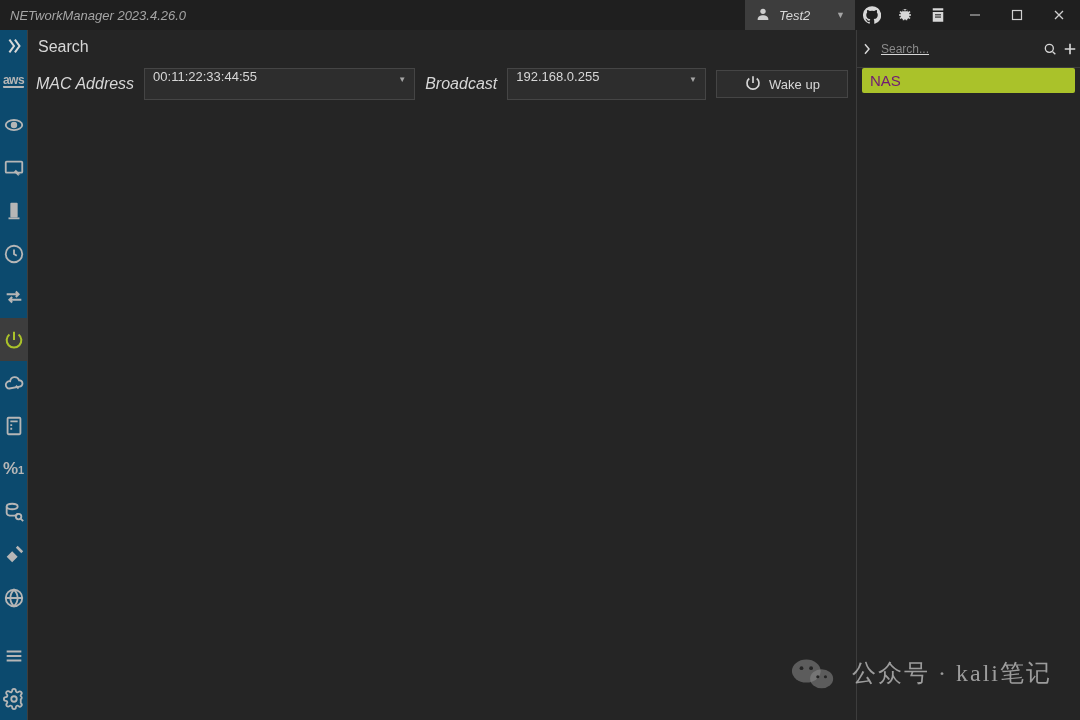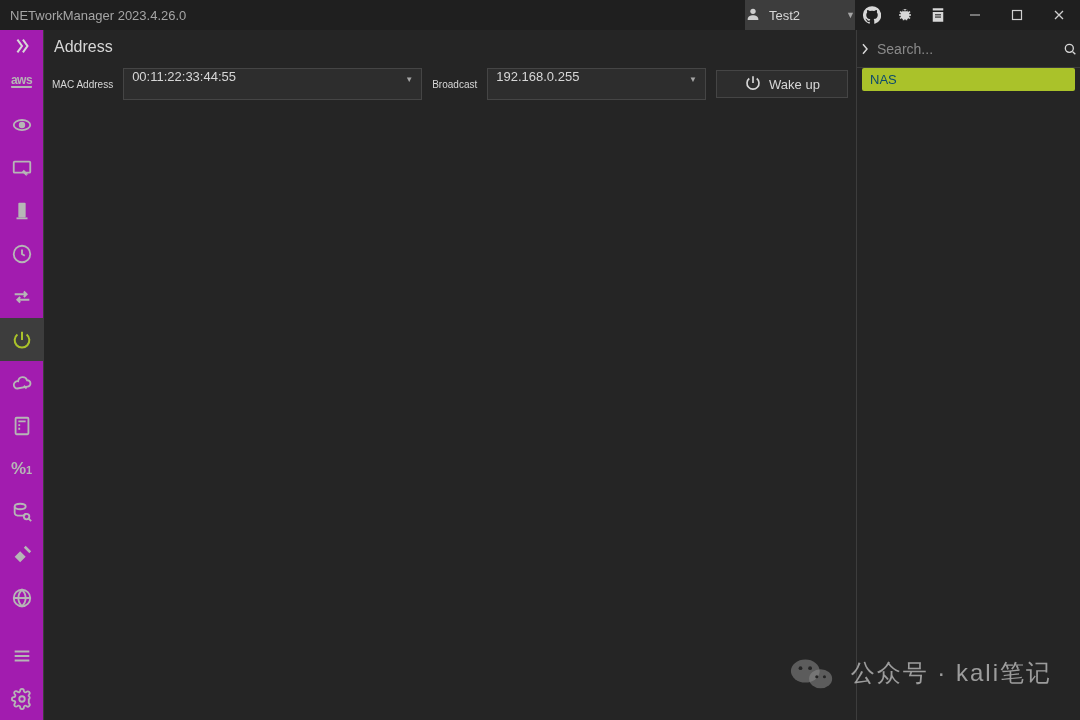--- a/index.html
+++ b/index.html
@@ -27,32 +27,33 @@
     position: relative;
   }
 
   
   .titlebar {
     height: 30px;
     display: flex;
     align-items: center;
     background: var(--bg-darker);
     color: var(--text-mid);
+    font-style: italic;
   }
   .titlebar .title {
     padding-left: 10px;
     flex: 1;
     font-size: 13px;
   }
   .profile-selector {
     display: flex;
     align-items: center;
     background: #3d3d3d;
     height: 30px;
-    padding: 0 0;
+    padding: 0 10px;
     gap: 8px;
     min-width: 110px;
     color: var(--text-light);
   }
   .profile-selector .caret {
     margin-left: auto;
     font-size: 9px;
     color: var(--text-mid);
   }
   .titlebar .tb-icons {
@@ -73,22 +74,22 @@
   .titlebar .tb-icon svg { width: 18px; height: 18px; }
 
   
   .body-row {
     display: flex;
     height: calc(100% - 30px);
   }
 
   
   .nav {
-    width: 44px;
-    background: #a21caf;
+    width: 28px;
+    background: #0c4a6e;
     border-right: 1px solid var(--border);
     display: flex;
     flex-direction: column;
     align-items: center;
     padding-top: 2px;
   }
   .nav .expand {
     width: 44px;
     height: 28px;
     display:flex;
@@ -134,22 +135,23 @@
     padding: 8px 14px 12px 10px;
   }
   .form-row {
     display: flex;
     align-items: center;
     gap: 10px;
     padding: 0 8px;
   }
   .form-label {
     color: var(--text-light);
-    font-size: 10px;
+    font-size: 16px;
     white-space: nowrap;
+    font-style: italic;
   }
   .dropdown {
     background: var(--bg-input);
     border: 1px solid #454545;
     height: 28px;
     display: flex;
     align-items: flex-end;
     padding: 15px 8px;
     flex: 1;
     color: var(--text-light);
@@ -197,22 +199,23 @@
     justify-content:center;
     color: var(--text-light);
     cursor:pointer;
   }
   .search-row .search-input {
     flex: 1;
     background: transparent;
     border: none;
     outline: none;
     color: var(--text-light);
-    font-size: 14px;
+    font-size: 12px;
     padding: 0 4px;
+    text-decoration: underline;
   }
   .search-row .search-input::placeholder { color: #8a8a8a; }
   .search-row .icon {
     width: 26px;
     display:flex;
     align-items:center;
     justify-content:center;
     color: var(--text-light);
     cursor:pointer;
   }
@@ -220,44 +223,44 @@
     display: flex;
     align-items: center;
     gap: 8px;
     padding: 6px 8px;
     color: var(--text-mid);
     cursor: pointer;
   }
   .group-header svg { width: 14px; height: 14px; }
   .profile-item {
     background: var(--accent);
-    color: #0c4a6e;
+    color: #701a75;
     font-weight: 500;
     padding: 4px 8px;
     margin: 0 5px;
     border-radius: 2px;
-    font-size: 13px;
+    font-size: 15px;
     cursor: pointer;
   }
 
   
   .watermark {
     position: absolute;
     right: 28px;
     bottom: 24px;
     display: flex;
     align-items: center;
     gap: 16px;
     color: rgba(220,220,220,0.65);
     font-size: 24px;
     letter-spacing: 2px;
     pointer-events: none;
   }
   .watermark svg { width: 46px; height: 46px; opacity: 0.55;}
-  .watermark .wm-text { font-family: Liberation Sans, sans-serif; }
+  .watermark .wm-text { font-family: Liberation Serif, serif; }
 
 </style>
 </head>
 <body>
 
 <div class="titlebar">
   <div class="title">NETworkManager 2023.4.26.0</div>
 
   <div class="profile-selector">
     <span>
@@ -395,21 +398,21 @@
     </div>
     <div class="nav-item">
       <svg viewBox="0 0 24 24" fill="none" stroke="currentColor" stroke-width="2">
           <circle cx="12" cy="12" r="3"></circle>
           <path d="M19.4 15a1.7 1.7 0 0 0 .34 1.87l.06.06a2 2 0 1 1-2.83 2.83l-.06-.06a1.7 1.7 0 0 0-1.87-.34 1.7 1.7 0 0 0-1 1.56V21a2 2 0 0 1-4 0v-.09a1.7 1.7 0 0 0-1.11-1.56 1.7 1.7 0 0 0-1.87.34l-.06.06a2 2 0 1 1-2.83-2.83l.06-.06a1.7 1.7 0 0 0 .34-1.87 1.7 1.7 0 0 0-1.56-1H3a2 2 0 0 1 0-4h.09a1.7 1.7 0 0 0 1.56-1.11 1.7 1.7 0 0 0-.34-1.87l-.06-.06A2 2 0 1 1 7.08 4.2l.6.06a1.7 1.7 0 0 0 1.87.34H9a1.7 1.7 0 0 0 1-1.56V3a2 2 0 0 1 4 0v.09a1.7 1.7 0 0 0 1 1.56 1.7 1.7 0 0 0 1.87-.34l.06-.06a2 2 0 1 1 2.83 2.83l-.06.06a1.7 1.7 0 0 0-.34 1.87V9c.66.27 1.09.92 1.09 1.64s-.43 1.37-1.09 1.64z"></path>
         </svg>
     </div>
   </div>
 
   <div class="content">
-    <div class="section-title">Address</div>
+    <div class="section-title">Search</div>
 
     <div class="form-row">
       <div class="form-label">MAC Address</div>
       <div class="dropdown mac">
         <span>00:11:22:33:44:55</span>
         <span class="caret">▼</span>
       </div>
 
       <div class="form-label">Broadcast</div>
       <div class="dropdown">

